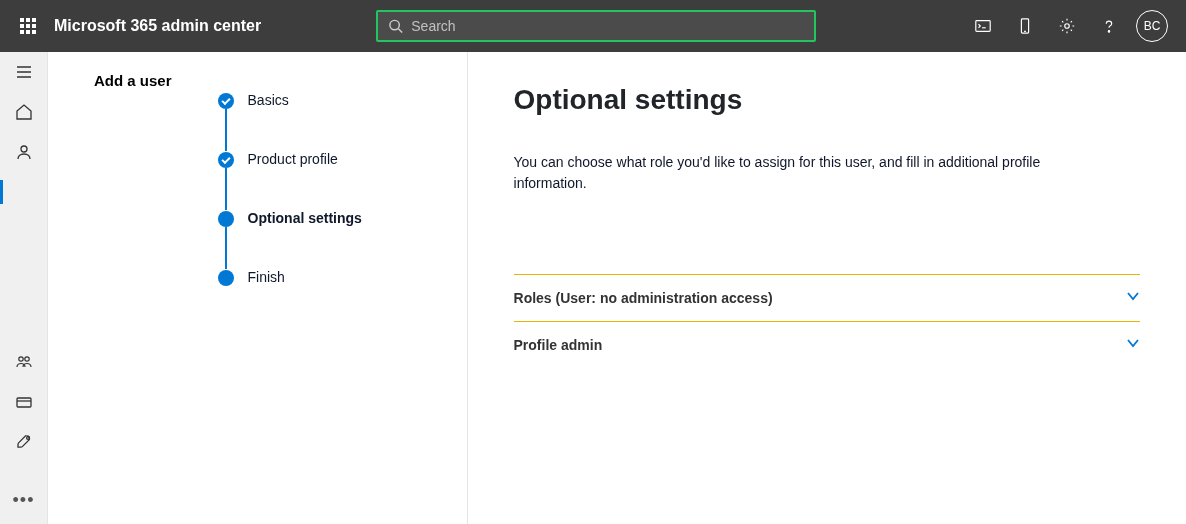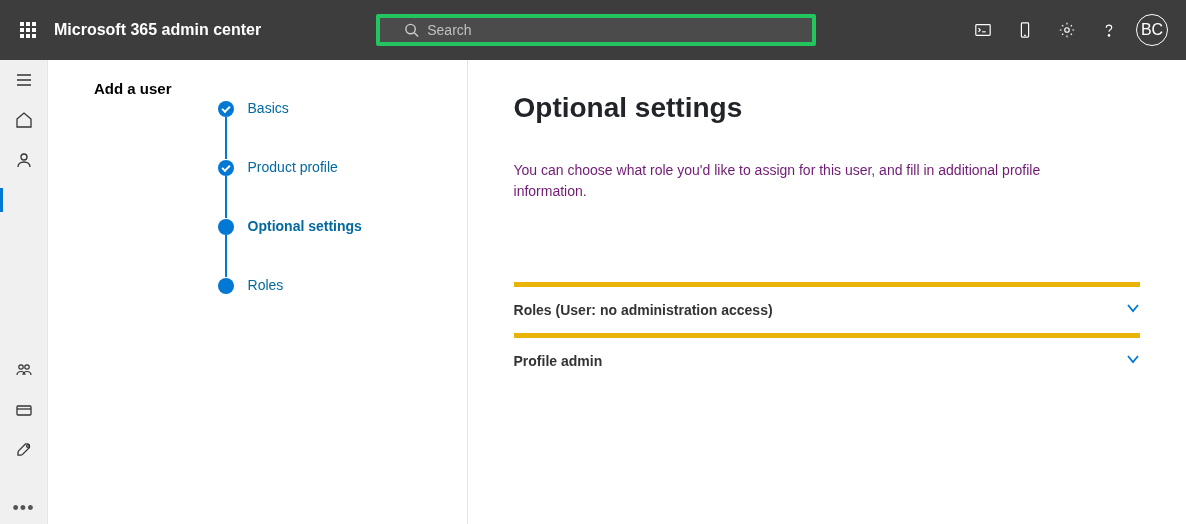--- a/index.html
+++ b/index.html
@@ -1,64 +1,64 @@
 <!DOCTYPE html>
 <html><head>
   <meta charset="utf-8">
   <style>
     * { margin: 0; padding: 0; box-sizing: border-box; font-family: 'Segoe UI', -apple-system, sans-serif; }
     body { width: 1186px; height: 524px; overflow: hidden; background: #fff; }
 
     .topbar {
-      height: 60px; background: #3e3d3d; display: flex; align-items: center; color: #fff; padding: 0 8px;
+      height: 52px; background: #3e3d3d; display: flex; align-items: center; color: #fff; padding: 0 8px;
     }
     .waffle { width: 40px; height: 48px; display: flex; align-items: center; justify-content: center; cursor: pointer; }
     .waffle svg { width: 16px; height: 16px; }
     .app-title { font-size: 16px; font-weight: 600; margin-left: 6px; }
     .search-wrap { margin-left: 115px; }
     .search-box {
-      width: 440px; height: 32px; background: #4c4b4b; border: 4px solid #22c55e; border-radius: 2px;
-      display: flex; align-items: center; padding: 0 24px; color: #ccc;
+      width: 440px; height: 32px; background: #4c4b4b; border: 2px solid #22c55e; border-radius: 2px;
+      display: flex; align-items: center; padding: 0 10px; color: #ccc;
     }
     .search-box svg { width: 16px; height: 16px; margin-right: 8px; }
     .search-box input { background: transparent; border: none; outline: none; color: #fff; width: 100%; font-size: 14px; }
     .search-box input::placeholder { color: #c0c0c0; }
     .topbar-spacer { flex: 1; }
     .topbar-icon { width: 42px; height: 48px; display:flex; align-items:center; justify-content:center; cursor:pointer; }
     .topbar-icon svg { width: 18px; height: 18px; }
-    .avatar { width: 32px; height: 32px; border: 1px solid #fff; border-radius: 50%; display:flex; align-items:center; justify-content:center; font-size: 16px; margin: 0 10px 0 6px; cursor:pointer; }
+    .avatar { width: 32px; height: 32px; border: 1px solid #fff; border-radius: 50%; display:flex; align-items:center; justify-content:center; font-size: 12px; margin: 0 10px 0 6px; cursor:pointer; }
 
     .shell { display: flex; height: calc(524px - 48px); }
     .leftrail {
       width: 48px; background: #f0f0f0; border-right: 1px solid #e5e5e5; display:flex; flex-direction:column; align-items:center;
     }
     .rail-icon { width: 48px; height: 40px; display:flex; align-items:center; justify-content:center; cursor:pointer; color:#333; position: relative; }
     .rail-icon svg { width: 18px; height: 18px; }
     .rail-icon.active::before { content:''; position:absolute; left:0; top:8px; bottom:8px; width:3px; background:#0078d4; }
     .rail-spacer { flex: 1; }
 
     .panel { flex: 1; display:flex; flex-direction:row; background:#fff;}
     .panel-header { padding: 20px 0 18px 46px; font-size: 15px; font-weight:600; border-bottom: 1px solid #e5e5e5; }
 
     .panel-body { flex:1; display:flex; }
 
     .stepper { width: 296px; border-right: 1px solid #e5e5e5; padding: 40px 20px 20px 46px; }
     .step { display:flex; align-items:flex-start; position:relative; }
     .step-indicator { width: 16px; height: 16px; border-radius:50%; background:#0078d4; flex-shrink:0; margin-right: 14px; margin-top:1px; display:flex; align-items:center; justify-content:center; }
     .step-indicator.check { background:#0078d4; }
     .step-indicator.check::after { content:''; width:6px; height:3px; border-left:2px solid #fff; border-bottom:2px solid #fff; transform: rotate(-45deg); margin-top:-2px; }
-    .step-label { font-size: 14px; color:#0369a1; }
+    .step-label { font-size: 14px; color:#0f172a; }
     .step.current .step-label { font-weight: 700; }
     .step-connector { width:2px; height:42px; background:#0078d4; margin-left:7px; }
 
     .content { flex:1; padding: 32px 46px; }
     .content h1 { font-size: 28px; font-weight:700; color:#212529; margin-bottom: 36px; }
-    .content-desc { font-size: 14px; color:#701a75; max-width: 540px; line-height:1.5; margin-bottom: 80px; }
-
-    .expander { border-top: 5px solid #eab308; padding: 14px 0; display:flex; align-items:center; justify-content:space-between; cursor:pointer; }
+    .content-desc { font-size: 14px; color:#0f172a; max-width: 540px; line-height:1.5; margin-bottom: 80px; }
+
+    .expander { border-top: 1px solid #eab308; padding: 14px 0; display:flex; align-items:center; justify-content:space-between; cursor:pointer; }
     .expander-label { font-size: 14px; font-weight:600; color:#333; }
     .chevron { color:#0078d4; }
     .chevron svg { width:14px; height:14px; }
 
     .dots { font-size: 18px; letter-spacing: 1px; color:#555; }
   </style>
 </head>
 <body>
 
 <div class="topbar">
@@ -179,21 +179,21 @@
           <div class="step-label">Product profile</div>
         </div>
         <div class="step-connector"></div>
         <div class="step current">
           <div class="step-indicator"></div>
           <div class="step-label">Optional settings</div>
         </div>
         <div class="step-connector"></div>
         <div class="step">
           <div class="step-indicator"></div>
-          <div class="step-label">Roles</div>
+          <div class="step-label">Finish</div>
         </div>
       </div>
 
       <div class="content">
         <h1>Optional settings</h1>
         <p class="content-desc">You can choose what role you'd like to assign for this user, and fill in additional profile information.</p>
 
         <div class="expander">
           <span class="expander-label">Roles (User: no administration access)</span>
           <span class="chevron">

